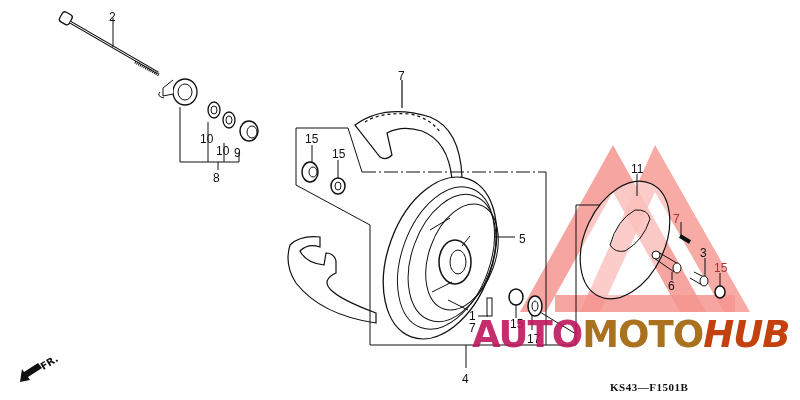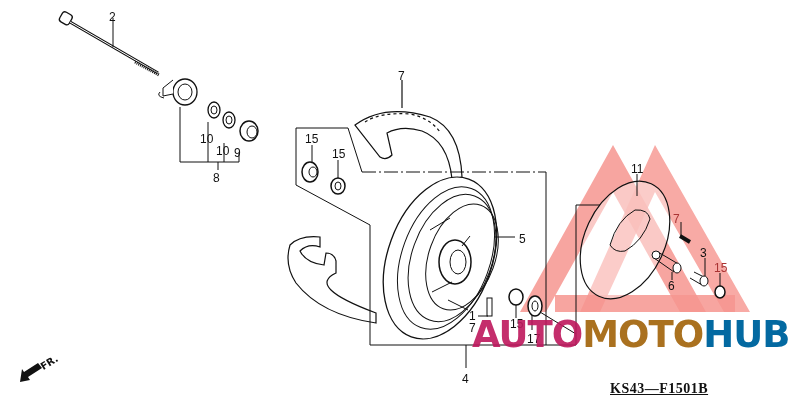--- a/index.html
+++ b/index.html
@@ -1,24 +1,24 @@
 <!DOCTYPE html>
 <html><head>
 <meta charset="utf-8">
 <style>
   html, body { margin: 0; padding: 0; background: #ffffff; }
   body { width: 800px; height: 400px; position: relative; overflow: hidden; font-family: "Liberation Sans", sans-serif; }
   #stage { position: absolute; left: 0; top: 0; width: 800px; height: 400px; }
   .lbl { position: absolute; font-family: "Liberation Sans", sans-serif; font-size: 12px; color: #111; line-height: 1; }
-  .code { position: absolute; font-family: "Liberation Serif", serif; font-size: 14px; color: #111; letter-spacing: 0.5px; font-weight: bold; text-decoration: underline; }
+  .code { position: absolute; font-family: "Liberation Serif", serif; font-size: 11px; color: #111; letter-spacing: 0.5px; font-weight: bold; }
   .fr { position: absolute; font-family: "DejaVu Sans", sans-serif; font-weight: bold; font-size: 10px; color: #111; transform: rotate(-32deg); }
   .wm { position: absolute; left: 472px; top: 316px; font-family: "DejaVu Sans", sans-serif; font-weight: bold; font-size: 37px; letter-spacing: -1px; white-space: nowrap; line-height: 1; }
   .wm .a { color: #be185d; opacity: 0.9; }
   .wm .m { color: #a16207; opacity: 0.9; }
-  .wm .h { color: #0369a1; }
+  .wm .h { color: #c2410c; font-style: italic; }
 </style>
 </head>
 <body>
 
 <div id="stage">
   <svg width="800" height="400" viewBox="0 0 800 400" style="position:absolute;left:0;top:0">
 
     <g fill="#f6958f" fill-opacity="0.85">
       <path d="M520,312 L613,145 L706,312 L680,312 L613,192 L546,312 Z"></path>
       <path d="M580,312 L655,145 L750,312 L724,312 L655,192 L600,312 Z" fill-opacity="0.8"></path>

